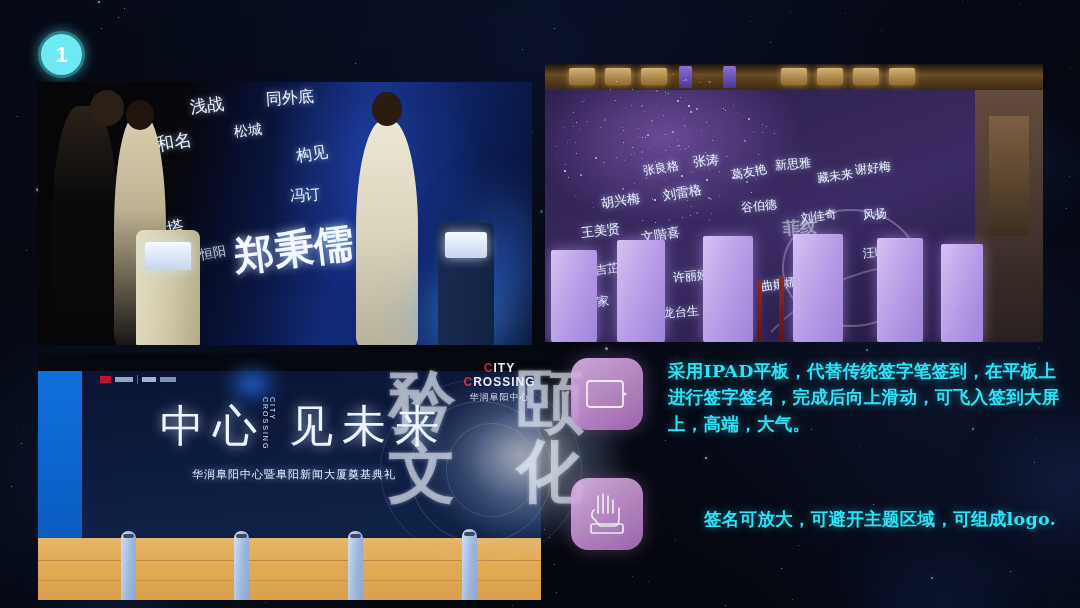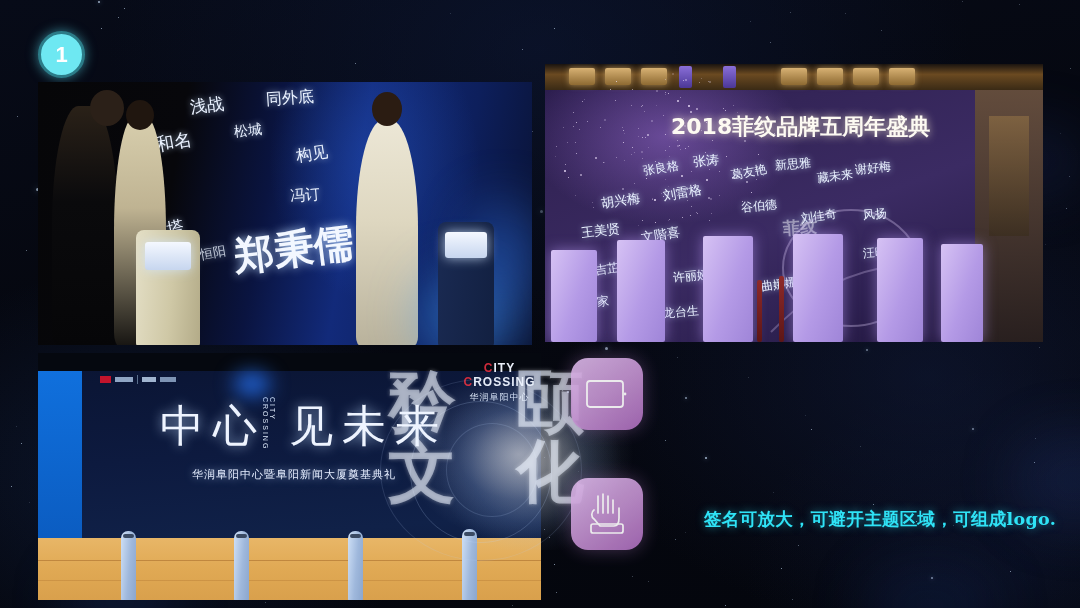--- a/index.html
+++ b/index.html
@@ -396,21 +396,20 @@
     <div class="tr-ceil-blue" style="left:134px;"></div>
     <div class="tr-ceil-blue" style="left:178px;"></div>
     <div class="tr-ceil-box" style="left:236px;"></div>
     <div class="tr-ceil-box" style="left:272px;"></div>
     <div class="tr-ceil-box" style="left:308px;"></div>
     <div class="tr-ceil-box" style="left:344px;"></div>
 
     <div class="tr-sideroom" style="left:430px;top:26px;width:68px;height:252px;background:linear-gradient(180deg,#6a5236,#2a211a);"></div>
     <div class="tr-sideroom" style="left:444px;top:52px;width:40px;height:120px;background:linear-gradient(180deg,#8b6c44,#3a2d1d);opacity:.7;"></div>
 
-    <div class="tr-title" style="left:126px;top:48px;font-size:22px;">2018菲纹品牌五周年盛典</div>
 
     <div id="tr-sparkles">
         <div class="tr-sparkle" style="left:31.2px;top:88.9px;width:1px;height:1px;opacity:0.77;"></div>
         <div class="tr-sparkle" style="left:220.5px;top:62.2px;width:1px;height:1px;opacity:0.68;"></div>
         <div class="tr-sparkle" style="left:199.1px;top:76.4px;width:2px;height:2px;opacity:0.45;"></div>
         <div class="tr-sparkle" style="left:217.1px;top:68.2px;width:1px;height:1px;opacity:0.64;"></div>
         <div class="tr-sparkle" style="left:136.6px;top:152.6px;width:1px;height:1px;opacity:0.81;"></div>
         <div class="tr-sparkle" style="left:29.5px;top:77.6px;width:1px;height:1px;opacity:0.56;"></div>
         <div class="tr-sparkle" style="left:11.4px;top:82.0px;width:1px;height:1px;opacity:0.55;"></div>
         <div class="tr-sparkle" style="left:23.4px;top:112.7px;width:1px;height:1px;opacity:0.84;"></div>
@@ -655,20 +654,23 @@
     </svg>
   </div>
   <div class="ticon" id="ticon-hand">
     <svg width="46" height="44" viewBox="0 0 46 44">
       <path d="M14,4 L14,21 M19,2 L19,21 M24,4 L24,21 M29,8 L29,21
                M10,18 C7,20 7,25 10,27 L16,34 L30,34 C34,34 35,30 35,26 L35,16" fill="none" stroke="#ffffff" stroke-width="1.7" stroke-linecap="round"></path>
       <rect x="7" y="32" width="32" height="9" rx="2" fill="none" stroke="#ffffff" stroke-width="1.7"></rect>
     </svg>
   </div>
 
+  <div id="desc">
+    <p>采用IPAD平板，代替传统签字笔签到，在平板上进行签字签名，完成后向上滑动，可飞入签到大屏上，高端，大气。</p>
+  </div>
   <div id="desc-p2">
     <p>签名可放大，可避开主题区域，可组成logo.</p>
   </div>
 
   <div id="wm">
   </div>
 
 </div>
 
 </body></html>

